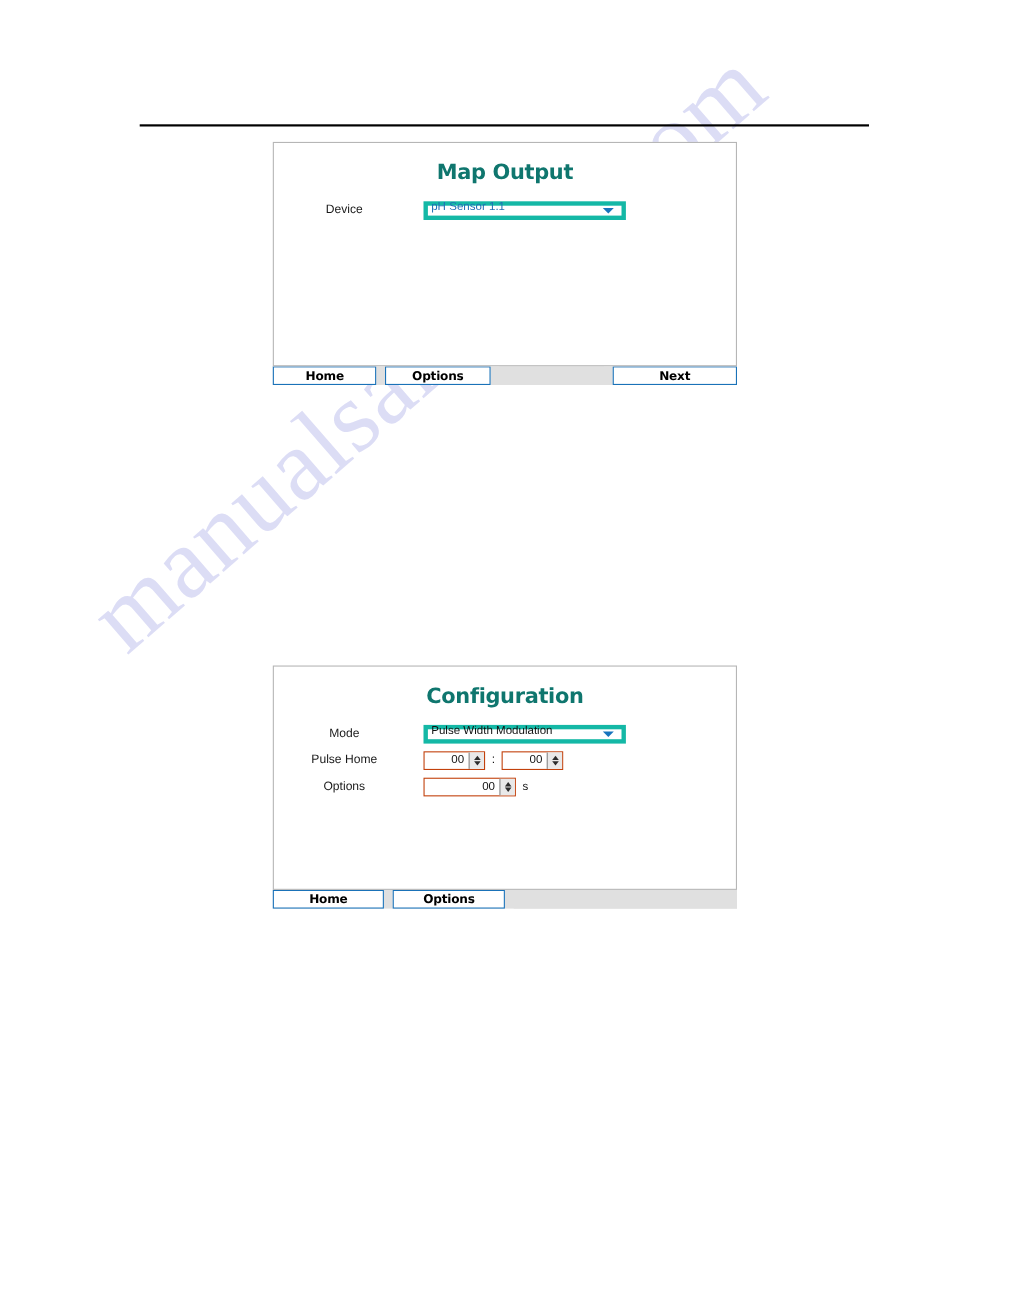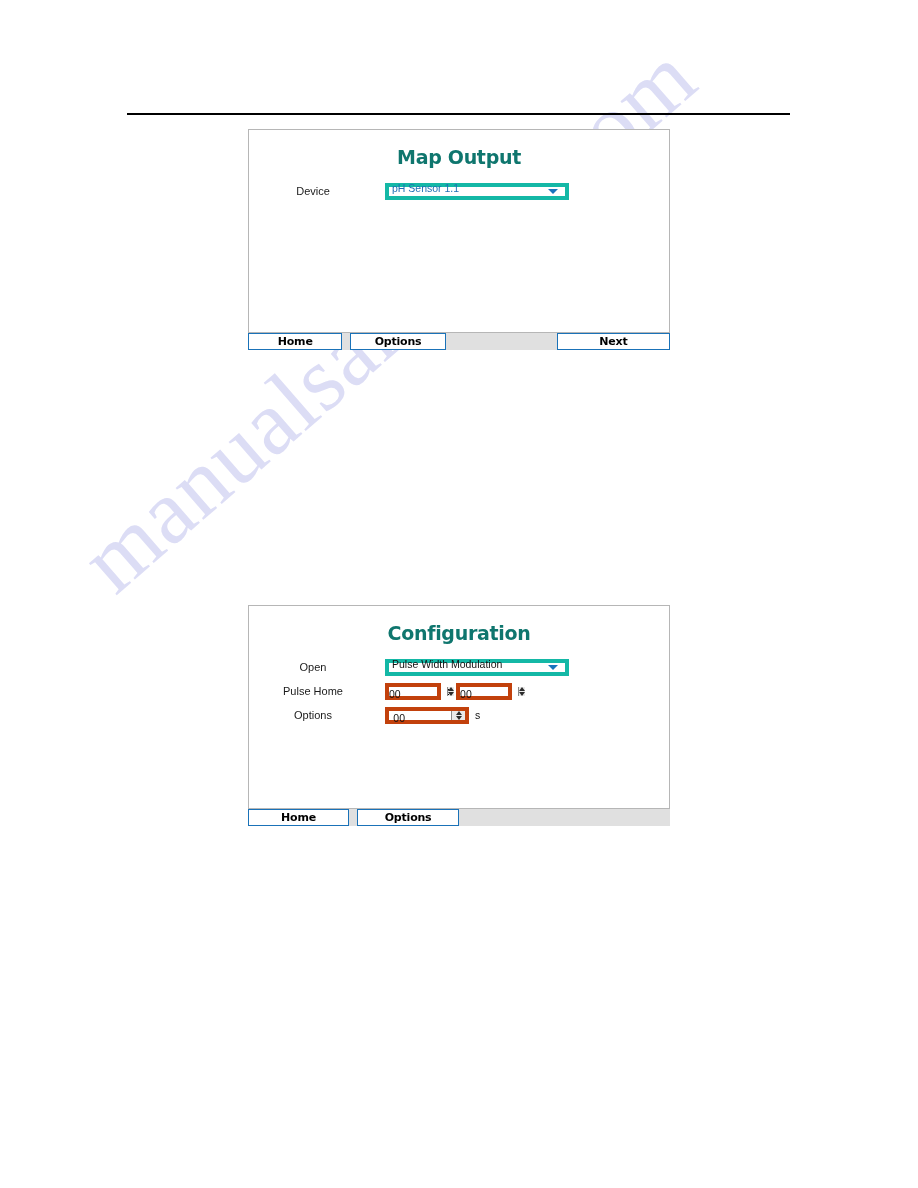--- a/index.html
+++ b/index.html
@@ -126,26 +126,25 @@
     width: 0;
     height: 0;
     border-left: 5px solid transparent;
     border-right: 5px solid transparent;
     border-top: 5px solid #1874bd;
   }
 
   
   .spin {
     height: 17px;
-    border: 4px solid #c2410c;
+    border: 1px solid #c2410c;
     background: #ffffff;
     box-sizing: border-box;
     display: flex;
     align-items: stretch;
-    gap: 42px;
   }
   .spin.w-short { width: 56px; }
   .spin.w-long  { width: 84px; }
   .spin-value {
     flex: 1;
     text-align: right;
     padding-right: 4px;
     font-size: 10.5px;
     color: #111111;
     line-height: 15px;
@@ -244,21 +243,21 @@
 
 <div class="screen" style="left:248px; top:593px; width:422px;">
 
   <div class="panel" style="height:204px;margin-top:12px;">
     <div class="panel-title">Configuration</div>
 
     <div class="form">
 
 
       <div class="row">
-        <div class="row-label">Open</div>
+        <div class="row-label">Mode</div>
         <div class="combo">
           <span class="combo-value plain">Pulse Width Modulation</span>
           <span class="combo-arrow"></span>
         </div>
       </div>
 
       <div class="row">
         <div class="row-label">Pulse Home</div>
         <div class="spin w-short">
           <span class="spin-value">00</span>

